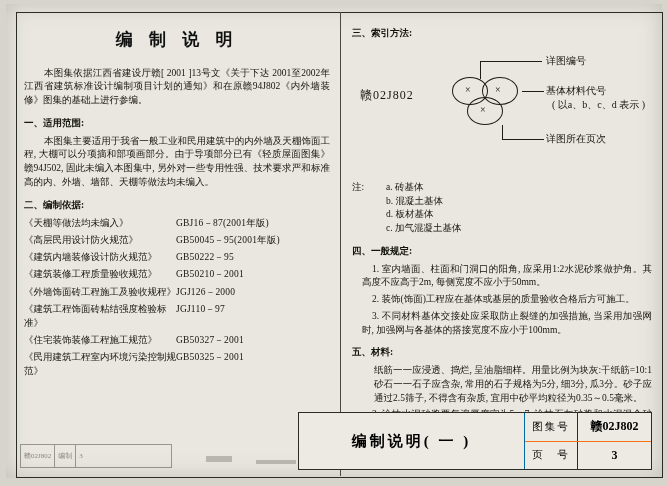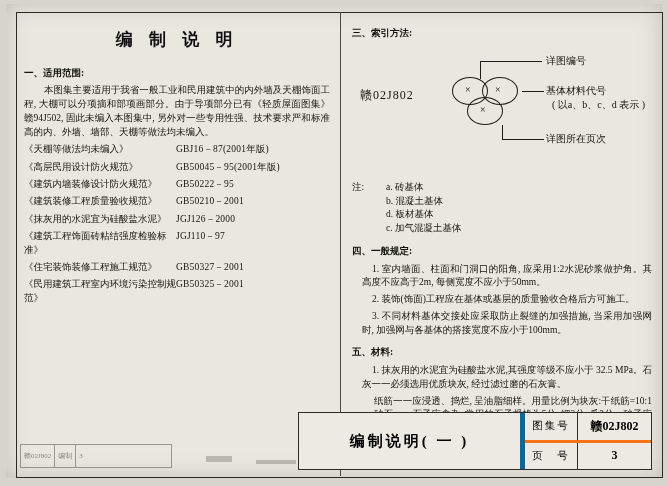--- a/index.html
+++ b/index.html
@@ -66,24 +66,24 @@
   .notelead{flex:0 0 34px;}
 
   
   .titleblock{
     position:absolute;right:10px;bottom:8px;width:352px;height:56px;
     border:1px solid #2b2b28;background:#eceae2;
     display:flex;
   }
   .tb-left{
     flex:1;display:flex;align-items:center;justify-content:center;
-    border-right:5px solid #0369a1;font-size:15px;letter-spacing:3px;font-weight:bold;
+    border-right:1px solid #0369a1;font-size:15px;letter-spacing:3px;font-weight:bold;
   }
   .tb-right{width:126px;display:flex;flex-direction:column;}
-  .tb-row{flex:1;display:flex;border-bottom:3px solid #f97316;}
+  .tb-row{flex:1;display:flex;border-bottom:1px solid #f97316;}
   .tb-row:last-child{border-bottom:none;}
   .tb-key{width:52px;flex:0 0 52px;border-right:1px solid #2b2b28;
     display:flex;align-items:center;justify-content:center;font-size:10.5px;letter-spacing:2px;}
   .tb-val{flex:1;display:flex;align-items:center;justify-content:center;font-size:12px;font-weight:bold;}
 
   
   .artifact{
     position:absolute;left:14px;bottom:10px;width:150px;height:22px;
     border:1px solid #55554e;opacity:.55;display:flex;align-items:center;
     font-size:7px;color:#33332d;
@@ -97,44 +97,46 @@
 <div class="page">
  <div class="paper">
 
   <div class="frame"></div>
   <div class="vsplit"></div>
 
   <div class="col colL">
 
     <div class="doc-title">编 制 说 明</div>
 
+    <p class="indent">本图集依据江西省建设厅赣[ 2001 ]13号文《关于下达 2001至2002年江西省建筑标准设计编制项目计划的通知》和在原赣94J802《内外墙装修》图集的基础上进行参编。</p>
 
     <div class="sec-head">一、适用范围:</div>
     <p class="indent">本图集主要适用于我省一般工业和民用建筑中的内外墙及天棚饰面工程, 大棚可以分项摘和部项画部分。由于导项部分已有《轻质屋面图集》赣94J502, 固此未编入本图集中, 另外对一些专用性强、技术要求严和标准高的内、外墙、墙部、天棚等做法均未编入。</p>
 
+    <div class="sec-head">二、编制依据:</div>
 
     <div class="reflist">
       <div class="refrow">
         <span class="refname">《天棚等做法均未编入》</span>
         <span class="refcode">GBJ16－87(2001年版)</span>
       </div>
       <div class="refrow">
         <span class="refname">《高层民用设计防火规范》</span>
         <span class="refcode">GB50045－95(2001年版)</span>
       </div>
       <div class="refrow">
         <span class="refname">《建筑内墙装修设计防火规范》</span>
         <span class="refcode">GB50222－95</span>
       </div>
       <div class="refrow">
         <span class="refname">《建筑装修工程质量验收规范》</span>
         <span class="refcode">GB50210－2001</span>
       </div>
       <div class="refrow">
-        <span class="refname">《抹灰用的水泥宜为硅酸盐水泥》</span>
+        <span class="refname">《外墙饰面砖工程施工及验收规程》</span>
         <span class="refcode">JGJ126－2000</span>
       </div>
       <div class="refrow">
         <span class="refname">《建筑工程饰面砖粘结强度检验标准》</span>
         <span class="refcode">JGJ110－97</span>
       </div>
       <div class="refrow">
         <span class="refname">《住宅装饰装修工程施工规范》</span>
         <span class="refcode">GB50327－2001</span>
       </div>
@@ -194,21 +196,20 @@
         <span>c. 加气混凝土基体</span>
       </div>
     </div>
 
     <div class="sec-head">四、一般规定:</div>
     <p class="sub">1. 室内墙面、柱面和门洞口的阳角, 应采用1:2水泥砂浆做护角。其高度不应高于2m, 每侧宽度不应小于50mm。</p>
     <p class="sub">2. 装饰(饰面)工程应在基体或基层的质量验收合格后方可施工。</p>
     <p class="sub">3. 不同材料基体交接处应采取防止裂缝的加强措施, 当采用加强网时, 加强网与各基体的搭接宽度不应小于100mm。</p>
 
     <div class="sec-head">五、材料:</div>
-    <p class="sub">1. 抹灰用的水泥宜为硅酸盐水泥,其强度等级不应小于 32.5 MPa。石灰一一必须选用优质块灰, 经过滤过磨的石灰膏。</p>
     <p class="sub2">纸筋一一应浸透、捣烂, 呈油脂细样。用量比例为块灰:干纸筋=10:1砂石一一石子应含杂, 常用的石子规格为5分, 细3分, 瓜3分。砂子应通过2.5筛子, 不得含有杂质, 宜用中砂平均粒径为0.35～0.5毫米。</p>
     <p class="sub">2. 涂抹水泥砂浆要每遍厚度宜为5～7, 涂抹石灰砂浆和水泥混合砂浆每遍宜为 7～9, 面层抹浆纸筋石灰厚度不得大于2。</p>
   </div>
 
   <div class="titleblock">
     <div class="tb-left">编制说明( 一 )</div>
     <div class="tb-right">
       <div class="tb-row">
         <div class="tb-key">图集号</div>
         <div class="tb-val">赣02J802</div>

